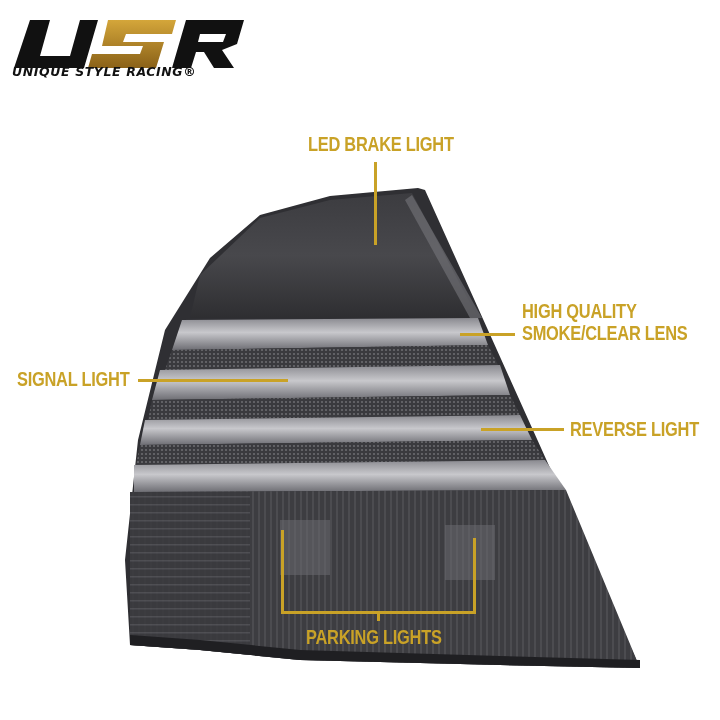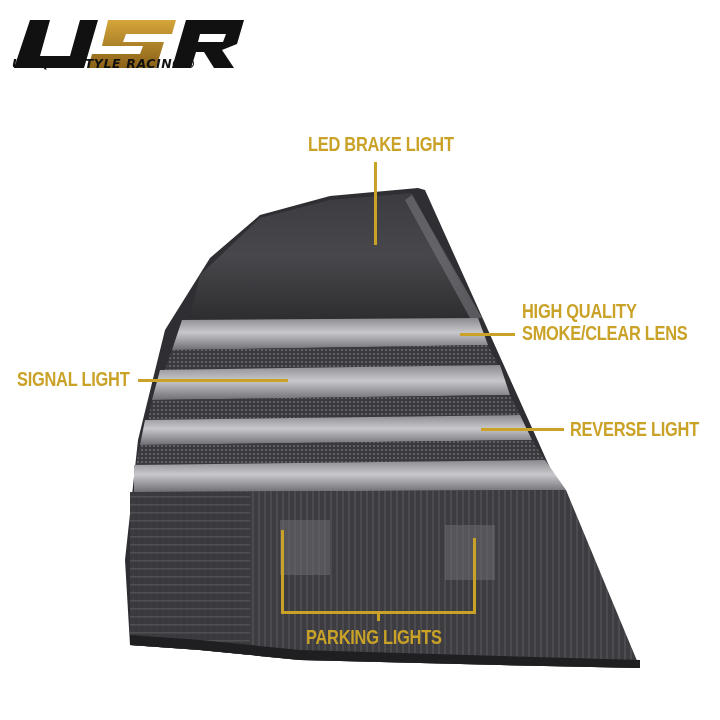--- a/index.html
+++ b/index.html
@@ -1,18 +1,18 @@
 <!DOCTYPE html>
 <html><head>
 <meta charset="utf-8">
 <style>
   html, body { margin:0; padding:0; background:#ffffff; }
   body { width:720px; height:720px; position:relative; overflow:hidden; font-family:"Liberation Sans", sans-serif; }
   .logo { position:absolute; left:8px; top:8px; width:240px; height:76px; }
-  .logo-tag { position:absolute; left:12px; top:56px; font-family:"DejaVu Sans", sans-serif; font-weight:bold; font-style:italic; font-size:12.5px; letter-spacing:0.6px; color:#111; white-space:nowrap; }
+  .logo-tag { position:absolute; left:12px; top:64px; font-family:"DejaVu Sans", sans-serif; font-weight:bold; font-style:italic; font-size:12.5px; letter-spacing:0.6px; color:#111; white-space:nowrap; }
   .lamp { position:absolute; left:0; top:0; width:720px; height:720px; }
   .label { position:absolute; color:#c9a227; font-family:"Liberation Sans", sans-serif; font-weight:bold; font-size:20px; line-height:22px; letter-spacing:-0.3px; transform:scaleX(0.82); transform-origin:left top; white-space:nowrap; }
   .line { position:absolute; background:#c9a227; }
 </style>
 </head>
 <body>
 
 <div>
   <svg class="logo" viewBox="0 0 240 60">
     <defs>

